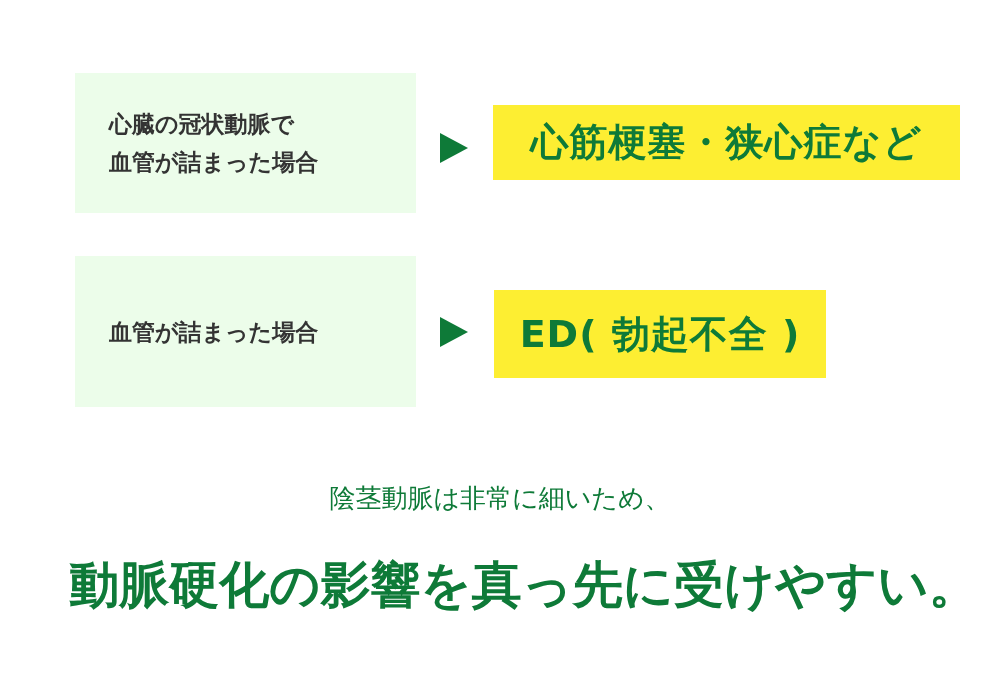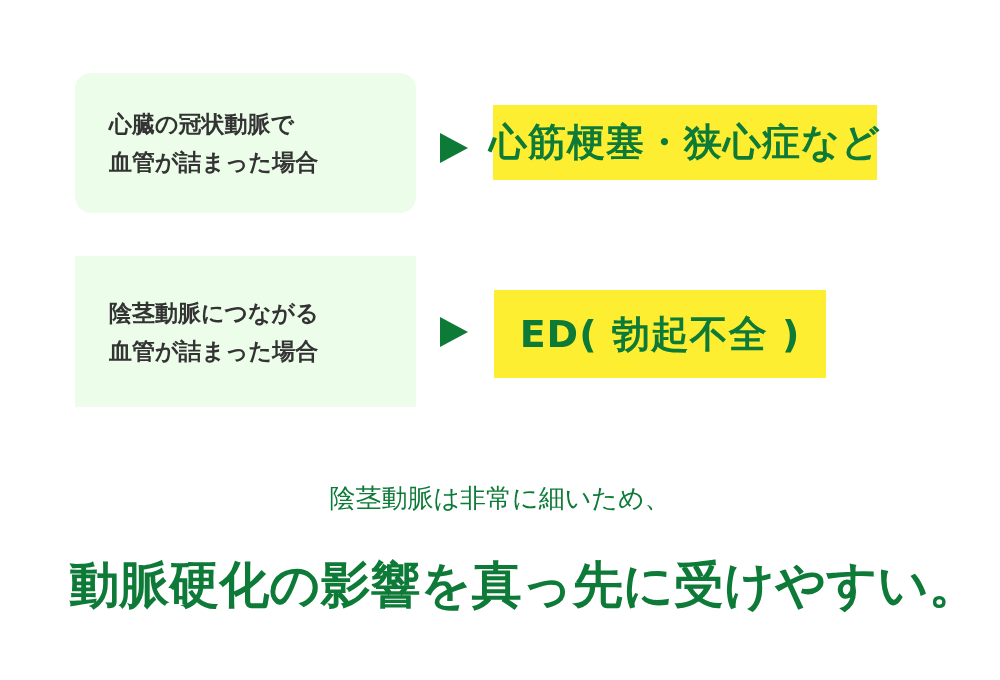--- a/index.html
+++ b/index.html
@@ -26,21 +26,21 @@
       justify-content: center;
     }
     .cond-box .line {
       color: #333333;
       font-size: 23px;
       font-weight: bold;
       line-height: 38px;
       white-space: nowrap;
       letter-spacing: 0px;
     }
-    #box1 { top: 73px; height: 140px; border-radius: 16px; }
+    #box1 { top: 73px; height: 140px; }
     #box2 { top: 256px; height: 151px; }
 
     .arrow {
       position: absolute;
       left: 440px;
       width: 0;
       height: 0;
       border-top: 15px solid transparent;
       border-bottom: 15px solid transparent;
       border-left: 28px solid #0e7a38;
@@ -55,21 +55,21 @@
       font-weight: bold;
       box-sizing: border-box;
       display: flex;
       align-items: center;
       justify-content: center;
       white-space: nowrap;
     }
     #result1 {
       left: 493px;
       top: 105px;
-      width: 384px;
+      width: 467px;
       height: 75px;
       font-size: 38px;
       letter-spacing: 1px;
     }
     #result2 {
       left: 494px;
       top: 290px;
       width: 332px;
       height: 88px;
       font-size: 38px;
@@ -111,21 +111,20 @@
   <div id="box1" class="cond-box">
     <div class="line">心臓の冠状動脈で</div>
     <div class="line">血管が詰まった場合</div>
   </div>
   <div id="arrow1" class="arrow"></div>
   <div id="result1" class="result">
     <span>心筋梗塞・狭心症など</span>
   </div>
 
   <div id="box2" class="cond-box">
-    <div class="line">陰茎動脈につながる</div>
     <div class="line">血管が詰まった場合</div>
   </div>
   <div id="arrow2" class="arrow"></div>
   <div id="result2" class="result">
     <span>ED( 勃起不全 )</span>
   </div>
 
   <div class="subtitle">陰茎動脈は非常に細いため、</div>
   <div class="headline">動脈硬化の影響を真っ先に受けやすい。</div>
 

